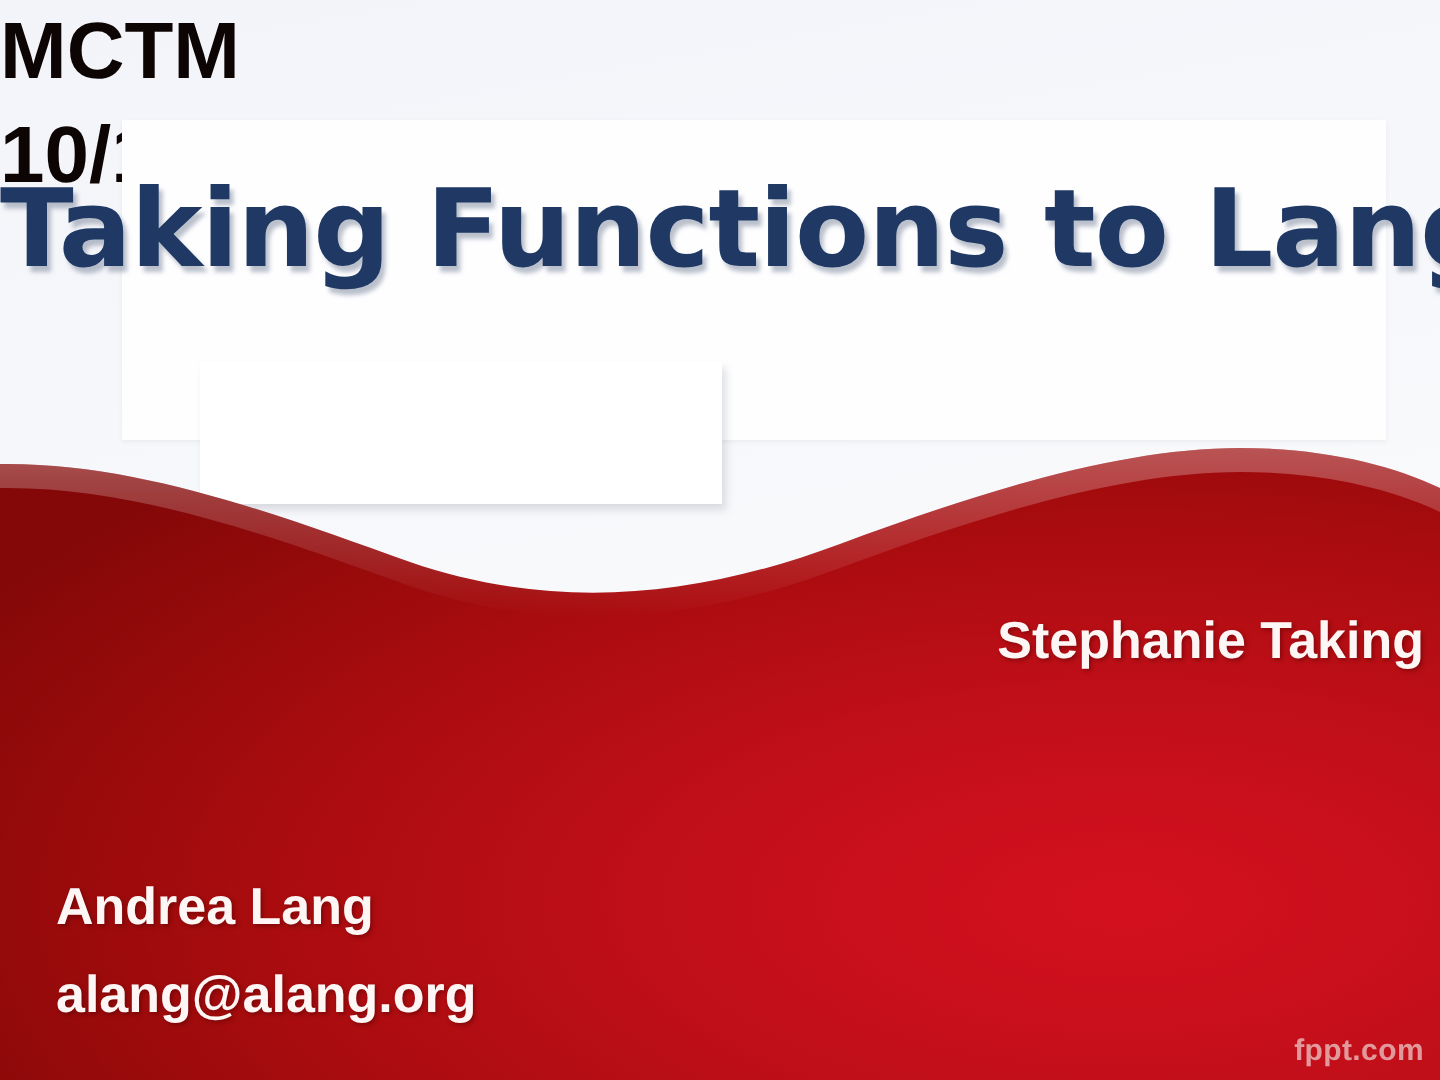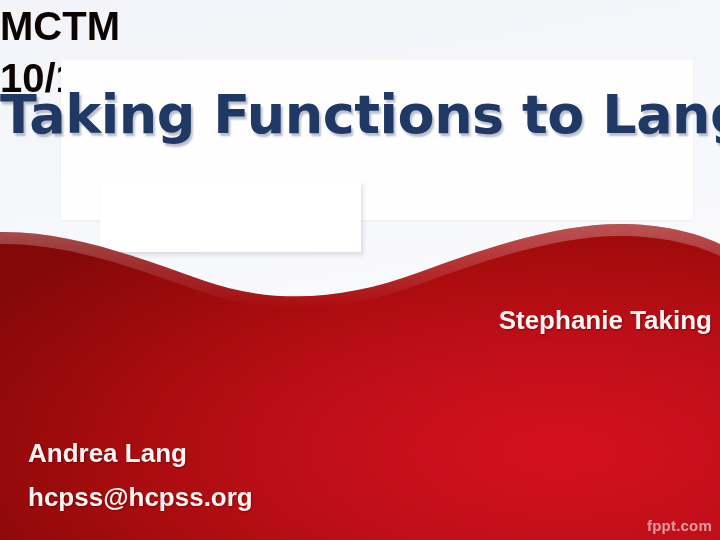--- a/index.html
+++ b/index.html
@@ -150,21 +150,21 @@
   </div>
 
   <div class="title">Taking Functions to Lang</div>
 
   <div class="txt block-right">
     <span class="line">Stephanie Taking</span>
   </div>
 
   <div class="txt block-left">
     <span class="line">Andrea Lang</span>
-    <span class="line">hcpss@hcpss.org</span>
+    <span class="line">alang@alang.org</span>
   </div>
 
   <div class="block-event">
     <span class="line">MCTM</span>
     <span class="line">10/17/14</span>
   </div>
 
   <div class="watermark">fppt.com</div>
 
 </div>

